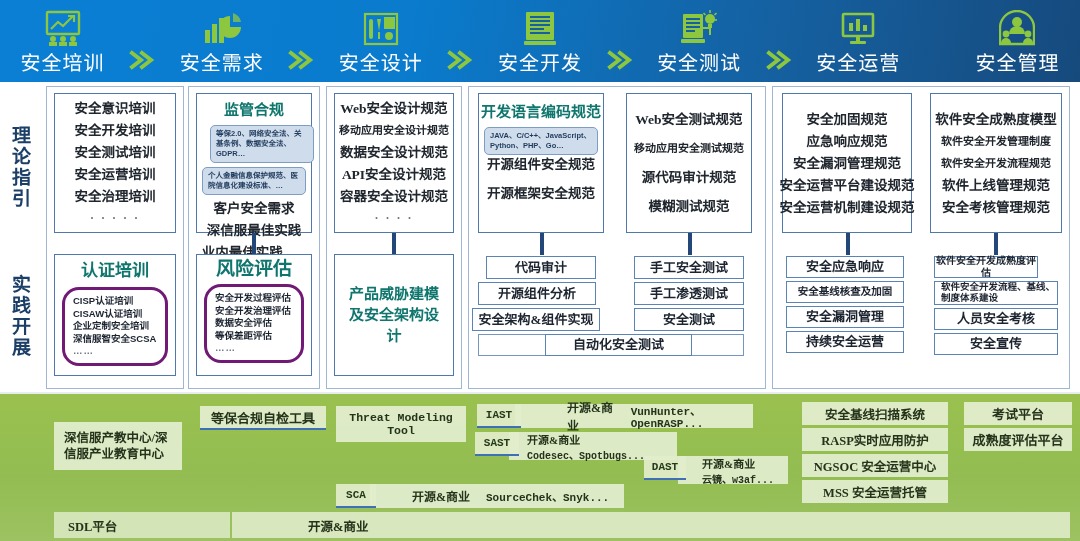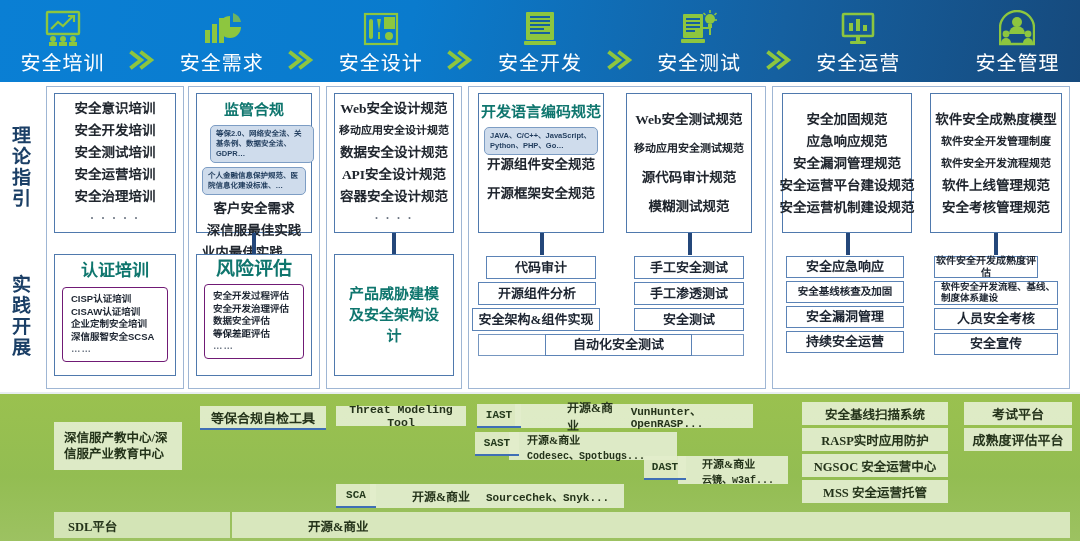--- a/index.html
+++ b/index.html
@@ -79,21 +79,21 @@
   .chip{
     box-sizing:border-box;border:1px solid #7d9dc4;border-radius:5px;
     background:#cfdcec;color:#1f3b5c;
     font-size:7.5px;line-height:10px;font-weight:bold;
     padding:3px 5px;text-align:left;
     font-family:"Liberation Sans","DejaVu Sans",sans-serif;
   }
 
   
   .roundbox{
-    box-sizing:border-box;border:1px solid #701a75;border-radius:4px;background:#ffffff;
+    box-sizing:border-box;border:3px solid #701a75;border-radius:17px;background:#ffffff;
     padding:5px 8px;text-align:left;
   }
   .roundbox div{
     font-size:9.5px;line-height:12.5px;color:#1c2430;font-weight:bold;
     font-family:"Liberation Sans","DejaVu Sans",sans-serif;white-space:nowrap;
   }
   .roundbox div.dots{color:#6a7380;letter-spacing:1px;}
 
   
   .conn{position:absolute;width:4px;background:#24477a;}
@@ -499,21 +499,21 @@
     <div class="tools-inner">
 
       <div class="tbox" style="left:18px;top:28px;width:128px;height:48px;padding:0 10px;font-size:12.5px;line-height:16px;">
         <span>深信服产教中心/深信服产业教育中心</span>
       </div>
 
       <div class="tbox center" style="left:164px;top:12px;width:126px;height:24px;font-size:13px;border-bottom:2px solid #3f6fb5;">
         <span>等保合规自检工具</span>
       </div>
 
-      <div class="tbox center mono" style="left:300px;top:12px;width:130px;height:20px;font-size:11.5px;">
+      <div class="tbox center mono" style="left:300px;top:12px;width:130px;height:36px;font-size:11.5px;">
         <span>Threat Modeling Tool</span>
       </div>
 
       <div class="tbox" style="left:479px;top:10px;width:238px;height:24px;font-size:12px;padding-left:52px;">
         <span style="margin-right:14px;">开源&amp;商业</span>
         <span class="mono" style="font-family:'Liberation Mono','DejaVu Sans Mono',monospace;font-size:11px;">VunHunter、OpenRASP...</span>
       </div>
       <div class="tag" style="left:441px;top:10px;width:44px;height:24px;">
           <span>IAST</span>
         </div>

